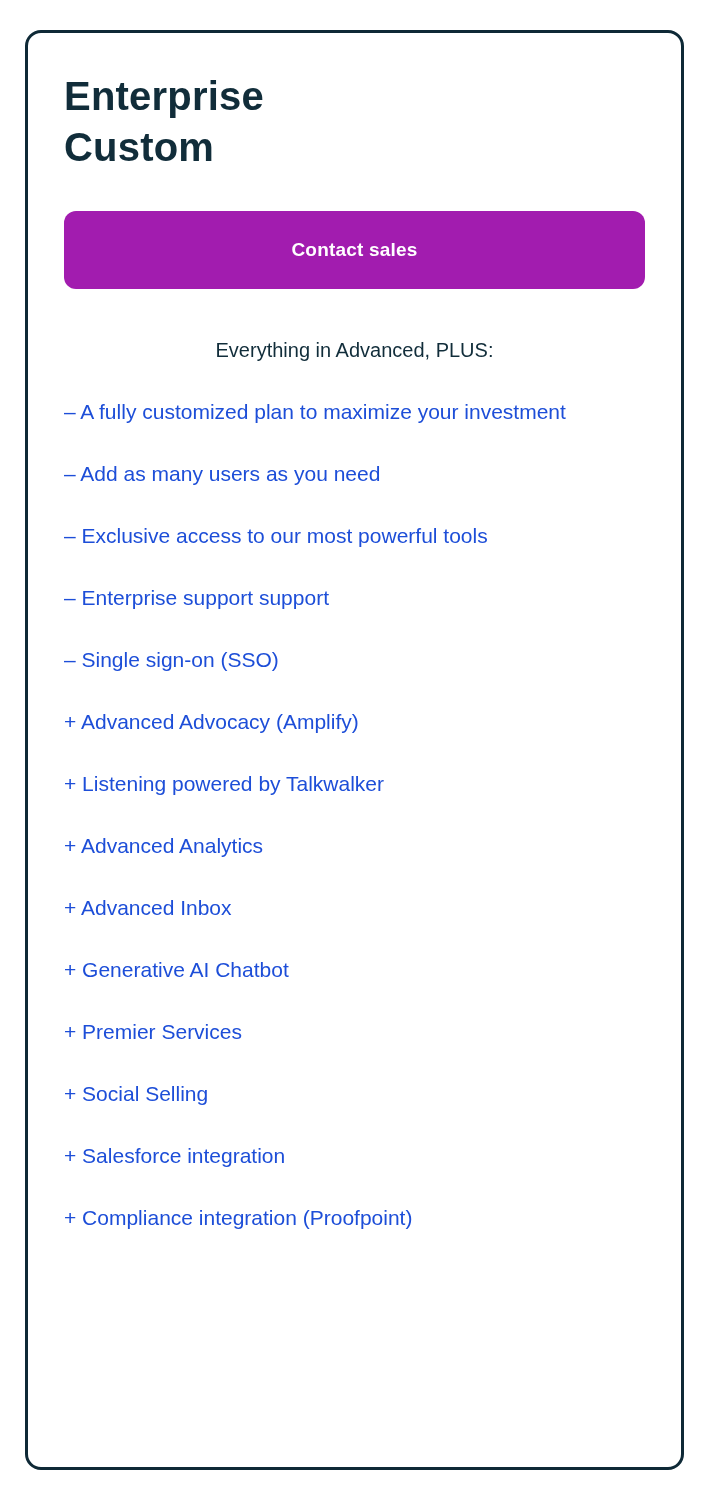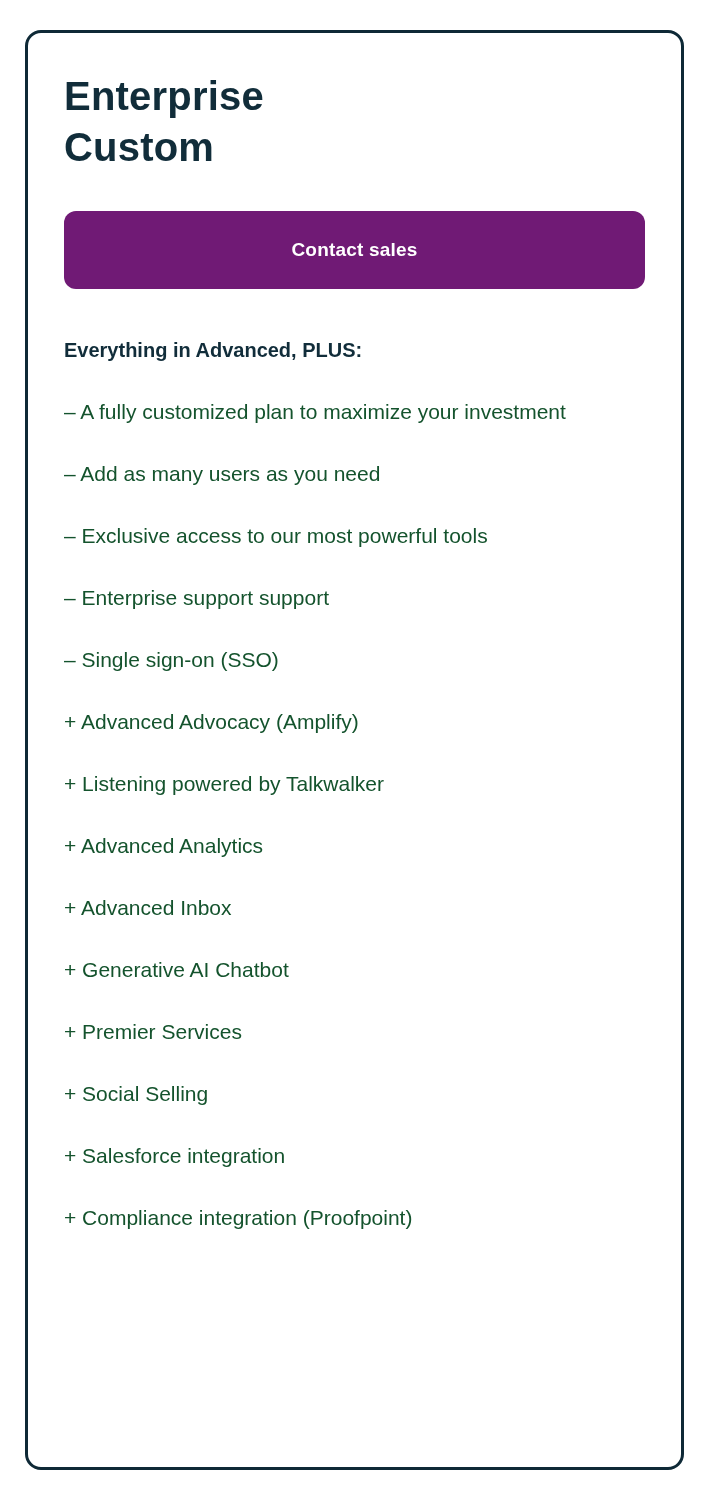--- a/index.html
+++ b/index.html
@@ -25,45 +25,46 @@
     font-size: 40px;
     line-height: 51px;
     font-weight: 700;
     letter-spacing: 0.2px;
   }
   .cta-button {
     display: block;
     width: 100%;
     height: 78px;
     margin-top: 38px;
-    background: #701a75;
+    background: #a21caf;
     border: none;
     border-radius: 12px;
     color: #ffffff;
     font-family: "Liberation Sans", "DejaVu Sans", sans-serif;
     font-size: 19px;
     font-weight: 700;
     letter-spacing: 0.2px;
     cursor: pointer;
     text-align: center;
   }
   .features {
     margin-top: 42px;
   }
   .features p {
     margin: 0 0 24px 0;
     line-height: 38px;
   }
   .section-heading {
     color: #112d3a;
     font-size: 20px;
-    font-weight: 700;
+    font-weight: 400;
+    text-align: center;
   }
   .feature-item {
-    color: #14532d;
+    color: #1d4ed8;
     font-size: 21px;
     font-weight: 400;
   }
 </style>
 </head>
 <body>
 
 <div class="pricing-card">
   <h2 class="plan-title">
     <span>Enterprise</span><br>

